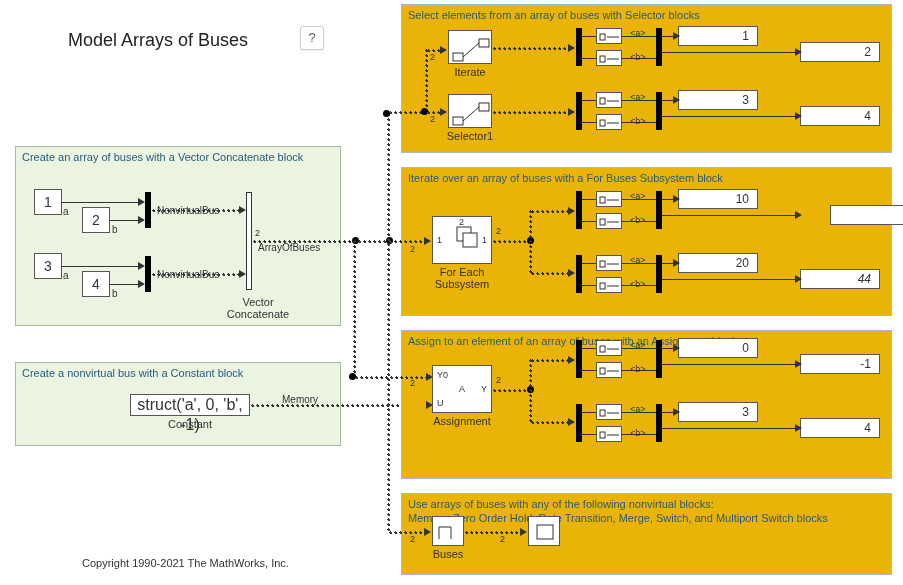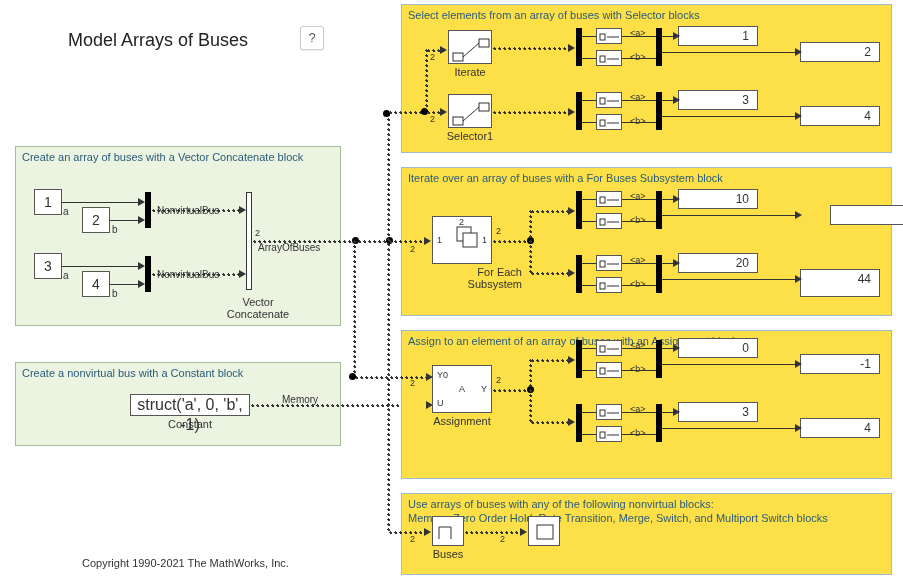--- a/index.html
+++ b/index.html
@@ -30,21 +30,21 @@
     line-height: 22px;
     font-size: 13px;
     color: #555;
     box-shadow: 0 1px 2px rgba(0,0,0,0.08);
   }
   .area {
     position: absolute;
     border: 1px solid rgba(0,0,0,0.25);
   }
   .area-green { background: #ebf3e1; border-color: #a8bb97; }
-  .area-blue  { background: #fde047; border-color: #9fbdcf; }
+  .area-blue  { background: #eab308; border-color: #9fbdcf; }
   .area-title {
     position: absolute;
     left: 6px; top: 4px;
     font-size: 11px;
     color: #2a5b7a;
     white-space: pre-line;
     line-height: 1.25;
   }
 
   
@@ -263,21 +263,21 @@
 
 <div class="block" style="left:432px; top:216px; width:60px; height:48px;">
   <div class="portlabel tiny" style="left:4px; top:18px;">1</div>
   <div class="portlabel tiny" style="right:4px; top:18px;">1</div>
   <svg width="60" height="48">
       <rect x="24" y="10" width="14" height="14" fill="#fff" stroke="#333"></rect>
       <rect x="30" y="16" width="14" height="14" fill="#fff" stroke="#333"></rect>
     </svg>
   <div class="portlabel tiny" style="position:absolute; left:26px; top:0px;">2</div>
 </div>
-<div class="blocklabel" style="left:402px; top:266px; white-space:pre-line;text-align:right;">For Each
+<div class="blocklabel" style="left:402px; top:266px; white-space:pre-line;">For Each
 Subsystem</div>
 <div class="hwire" style="left:492px; top:239px; width:38px;"></div>
 <div class="portlabel tiny" style="left:496px; top:226px;">2</div>
 <div class="node" style="left:527px; top:237px;"></div>
 <div class="vwire" style="left:528px; top:209px; height:64px;"></div>
 <div class="hwire" style="left:530px; top:209px; width:42px;"></div>
 <div class="hwire" style="left:530px; top:271px; width:42px;"></div>
 <div class="arrow-r" style="left:568px; top:207px;"></div>
 <div class="arrow-r" style="left:568px; top:269px;"></div>
 
@@ -314,21 +314,21 @@
       <line x1="10" y1="8" x2="22" y2="8" stroke="#333"></line>
     </svg></div>
 <div class="portlabel tiny" style="left:630px; top:255px;">&lt;a&gt;</div>
 <div class="portlabel tiny" style="left:630px; top:279px;">&lt;b&gt;</div>
 <div class="muxbar" style="left:656px; top:255px; width:6px; height:38px;"></div>
 <div class="solidh" style="left:582px; top:263px; width:14px;"></div>
 <div class="solidh" style="left:622px; top:263px; width:34px;"></div>
 <div class="solidh" style="left:582px; top:285px; width:14px;"></div>
 <div class="solidh" style="left:622px; top:285px; width:34px;"></div>
 <div class="block disp" style="left:678px; top:253px; width:80px; height:20px;">20</div>
-<div class="block disp" style="left:800px; top:269px; width:80px; height:28px;">44</div>
+<div class="block disp" style="left:800px; top:269px; width:80px; height:20px;font-style:italic;">44</div>
 <div class="solidh" style="left:662px; top:263px; width:16px;"></div>
 <div class="arrow-r" style="left:673px; top:259px;"></div>
 <div class="solidh" style="left:662px; top:279px; width:138px;"></div>
 <div class="arrow-r" style="left:795px; top:275px;"></div>
 
 <div class="area area-blue" style="left:401px; top:330px; width:491px; height:149px;">
   <div class="area-title">Assign to an element of an array of buses with an Assignment block</div>
 </div>
 
 <div class="hwire" style="left:354px; top:375px; width:76px;"></div>

